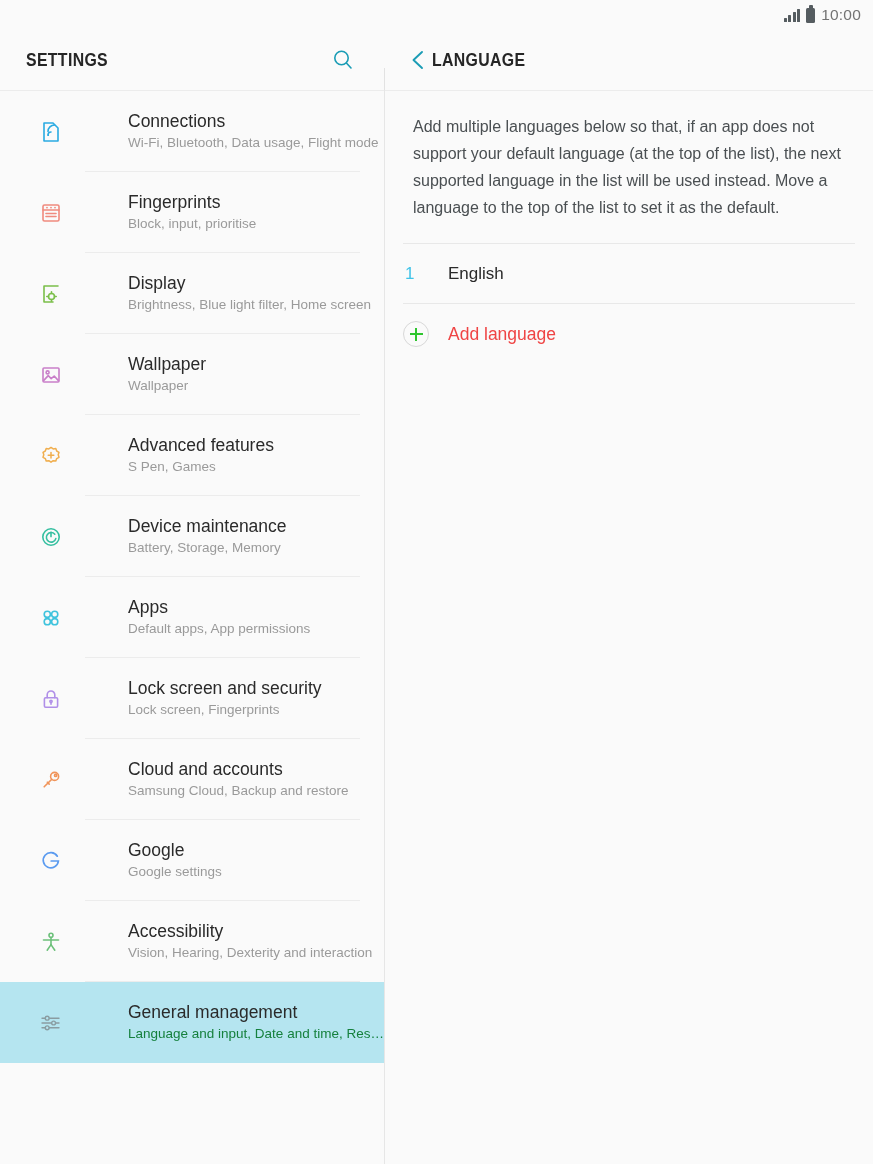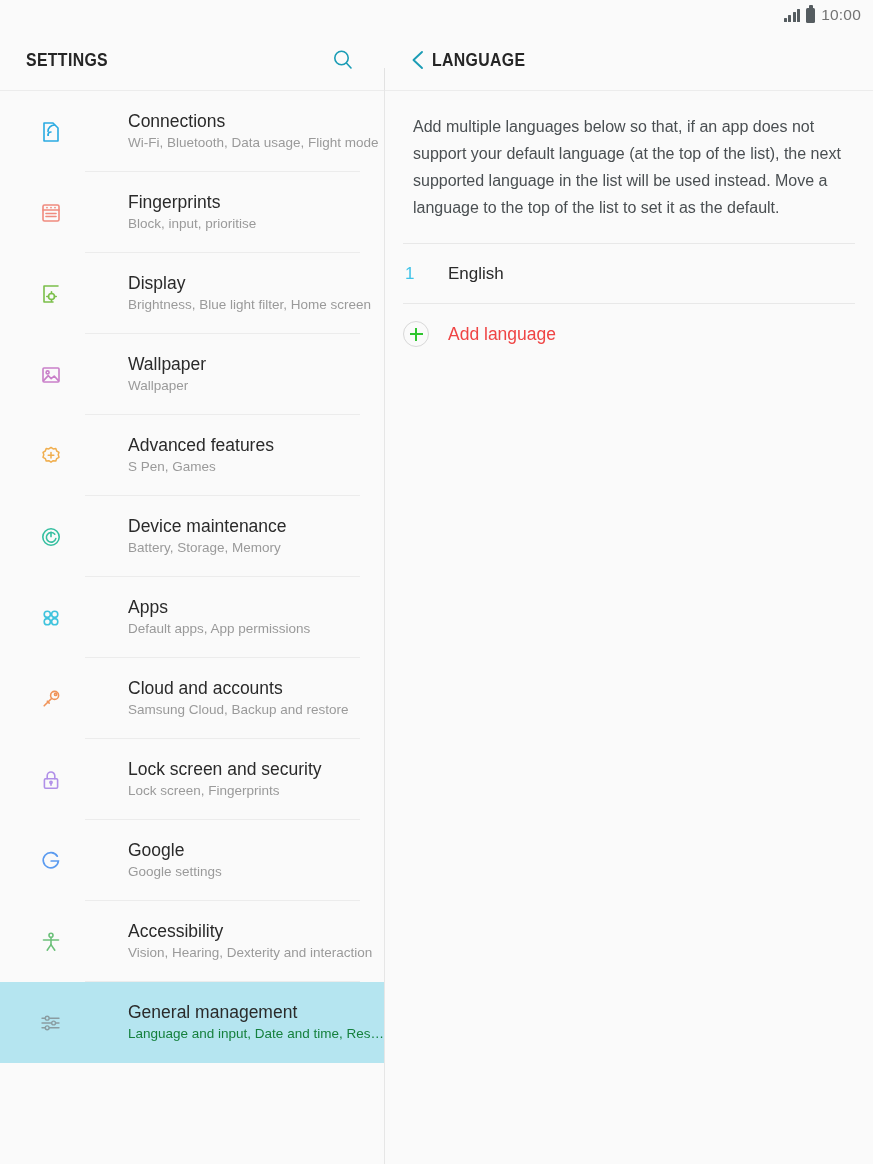--- a/index.html
+++ b/index.html
@@ -263,46 +263,46 @@
       </div>
       <div class="s-text">
         <div class="s-title">Apps</div>
         <div class="s-sub">Default apps, App permissions</div>
       </div>
       <div class="s-divider"></div>
     </div>
 
     <div class="s-item">
       <div class="s-icon">
+        <svg width="30" height="30" viewBox="0 0 30 30" fill="none" stroke="#b08fe8" stroke-width="1.6" stroke-linecap="round" stroke-linejoin="round">
+          <rect x="8.4" y="13.8" width="13.2" height="9.4" rx="1.2"></rect>
+          <path d="M11.2 13.8v-3a3.8 3.8 0 0 1 7.6 0v3"></path>
+          <circle cx="15" cy="17.3" r="1.1"></circle>
+          <line x1="15" y1="18.4" x2="15" y2="20.2"></line>
+        </svg>
+      </div>
+      <div class="s-text">
+        <div class="s-title">Lock screen and security</div>
+        <div class="s-sub">Lock screen, Fingerprints</div>
+      </div>
+      <div class="s-divider"></div>
+    </div>
+
+    <div class="s-item">
+      <div class="s-icon">
         <svg width="30" height="30" viewBox="0 0 30 30" fill="none" stroke="#f0945a" stroke-width="1.6" stroke-linecap="round" stroke-linejoin="round">
           <circle cx="18.6" cy="11.4" r="4"></circle>
           <circle cx="19.6" cy="10.4" r="1.1"></circle>
           <line x1="15.8" y1="14.2" x2="8.2" y2="21.8"></line>
           <line x1="11.3" y1="17.2" x2="13.2" y2="19.1"></line>
         </svg>
       </div>
       <div class="s-text">
         <div class="s-title">Cloud and accounts</div>
         <div class="s-sub">Samsung Cloud, Backup and restore</div>
-      </div>
-      <div class="s-divider"></div>
-    </div>
-
-    <div class="s-item">
-      <div class="s-icon">
-        <svg width="30" height="30" viewBox="0 0 30 30" fill="none" stroke="#b08fe8" stroke-width="1.6" stroke-linecap="round" stroke-linejoin="round">
-          <rect x="8.4" y="13.8" width="13.2" height="9.4" rx="1.2"></rect>
-          <path d="M11.2 13.8v-3a3.8 3.8 0 0 1 7.6 0v3"></path>
-          <circle cx="15" cy="17.3" r="1.1"></circle>
-          <line x1="15" y1="18.4" x2="15" y2="20.2"></line>
-        </svg>
-      </div>
-      <div class="s-text">
-        <div class="s-title">Lock screen and security</div>
-        <div class="s-sub">Lock screen, Fingerprints</div>
       </div>
       <div class="s-divider"></div>
     </div>
 
     <div class="s-item">
       <div class="s-icon">
         <svg width="30" height="30" viewBox="0 0 30 30" fill="none" stroke="#5b9bf0" stroke-width="1.7" stroke-linecap="round">
           <path d="M21.3 10.2A7.6 7.6 0 1 0 22.4 15h-7.2"></path>
         </svg>
       </div>

